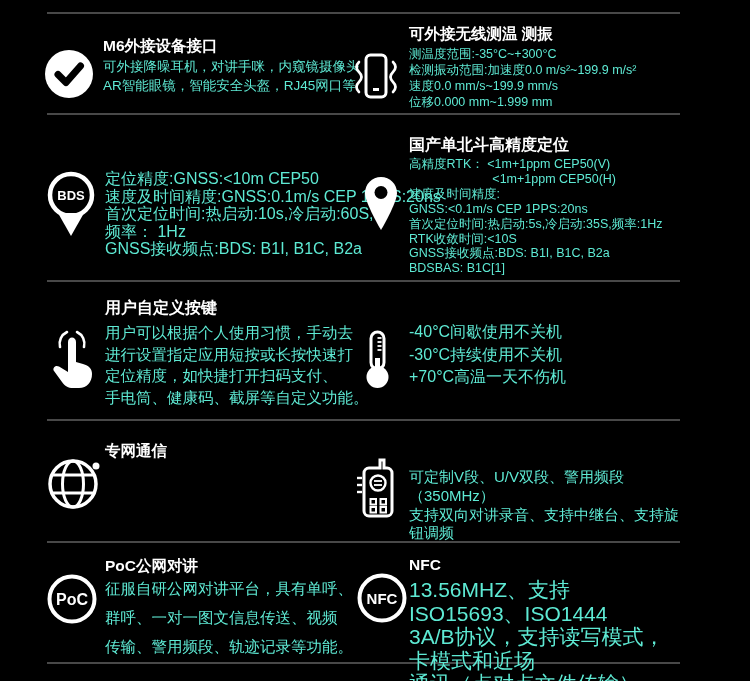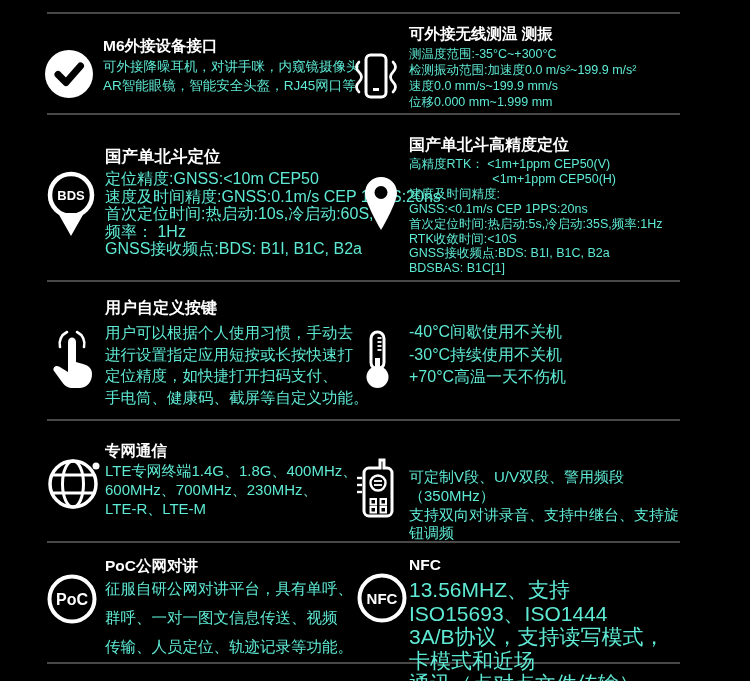--- a/index.html
+++ b/index.html
@@ -49,21 +49,20 @@
 速度0.0 mm/s~199.9 mm/s
 位移0.000 mm~1.999 mm</div>
 
   <div class="icon" style="left:45px;top:170px">
     <svg width="52" height="72" viewBox="0 0 52 72">
       <circle cx="26" cy="25" r="21" fill="none" stroke="#fff" stroke-width="4.5"></circle>
       <path d="M13 43 L39 43 L26 66 Z" fill="#fff"></path>
       <text x="26" y="30" text-anchor="middle" font-size="13" font-weight="bold" fill="#fff">BDS</text>
     </svg>
   </div>
-  <div class="title" style="left:105px;top:146px;font-size:16.5px">国产单北斗定位</div>
   <div class="body" style="left:105px;top:170px;font-size:16px;line-height:17.5px">定位精度:GNSS:&lt;10m CEP50
 速度及时间精度:GNSS:0.1m/s CEP 1PPS:20ns
 首次定位时间:热启动:10s,冷启动:60S,
 频率： 1Hz
 GNSS接收频点:BDS: B1I, B1C, B2a</div>
 
   <div class="icon" style="left:364px;top:176px">
     <svg width="34" height="56" viewBox="0 0 34 56">
       <path d="M17 1 C8 1 1 8 1 17 c0 10 16 37 16 37 s16 -27 16 -37 C33 8 26 1 17 1 Z" fill="#fff"></path>
       <circle cx="17" cy="16.5" r="6.5" fill="#000"></circle>
@@ -110,23 +109,20 @@
   <div class="icon" style="left:47px;top:455px">
     <svg width="56" height="56" viewBox="0 0 56 56">
       <circle cx="26" cy="29" r="23" fill="none" stroke="#fff" stroke-width="3.5"></circle>
       <ellipse cx="26" cy="29" rx="10.5" ry="23" fill="none" stroke="#fff" stroke-width="3"></ellipse>
       <line x1="5" y1="20" x2="47" y2="20" stroke="#fff" stroke-width="3"></line>
       <line x1="5" y1="38" x2="47" y2="38" stroke="#fff" stroke-width="3"></line>
       <circle cx="49" cy="11" r="3.5" fill="#fff"></circle>
     </svg>
   </div>
   <div class="title" style="left:105px;top:441px;font-size:15.5px">专网通信</div>
-  <div class="body" style="left:105px;top:461px;font-size:15px;line-height:19px">LTE专网终端1.4G、1.8G、400MHz、
-600MHz、700MHz、230MHz、
-LTE-R、LTE-M</div>
 
   <div class="icon" style="left:356px;top:458px">
     <svg width="46" height="60" viewBox="0 0 46 60">
       <path d="M13 10 h11 v-8 h4 v8 h3 a5 5 0 0 1 5 5 v38 a5 5 0 0 1 -5 5 H13 a5 5 0 0 1 -5 -5 V15 a5 5 0 0 1 5 -5 Z" fill="none" stroke="#fff" stroke-width="3"></path>
       <circle cx="22" cy="25" r="7.5" fill="none" stroke="#fff" stroke-width="2.4"></circle>
       <line x1="18" y1="23" x2="26" y2="23" stroke="#fff" stroke-width="1.8"></line>
       <line x1="18" y1="27" x2="26" y2="27" stroke="#fff" stroke-width="1.8"></line>
       <rect x="14.5" y="41" width="5.5" height="5.5" fill="none" stroke="#fff" stroke-width="2"></rect>
       <rect x="24.5" y="41" width="5.5" height="5.5" fill="none" stroke="#fff" stroke-width="2"></rect>
       <rect x="14.5" y="49" width="5.5" height="5.5" fill="none" stroke="#fff" stroke-width="2"></rect>
@@ -141,21 +137,21 @@
 
   <div class="icon" style="left:47px;top:574px">
     <svg width="50" height="50" viewBox="0 0 50 50">
       <circle cx="25" cy="25" r="22.5" fill="none" stroke="#fff" stroke-width="4"></circle>
       <text x="25" y="31" text-anchor="middle" font-size="16" font-weight="bold" fill="#fff">PoC</text>
     </svg>
   </div>
   <div class="title" style="left:105px;top:556px;font-size:15.5px">PoC公网对讲</div>
   <div class="body" style="left:105px;top:574px;font-size:15.5px;line-height:29px">征服自研公网对讲平台，具有单呼、
 群呼、一对一图文信息传送、视频
-传输、人员定位、轨迹记录等功能。</div>
+传输、警用频段、轨迹记录等功能。</div>
 
   <div class="icon" style="left:357px;top:573px">
     <svg width="50" height="50" viewBox="0 0 50 50">
       <circle cx="25" cy="25" r="22.5" fill="none" stroke="#fff" stroke-width="4"></circle>
       <text x="25" y="31" text-anchor="middle" font-size="15" font-weight="bold" fill="#fff">NFC</text>
     </svg>
   </div>
   <div class="title" style="left:409px;top:556px;font-size:15.5px">NFC</div>
   <div class="body" style="left:409px;top:578px;font-size:21px;line-height:23.5px">13.56MHZ、支持ISO15693、ISO1444
 3A/B协议，支持读写模式，卡模式和近场

